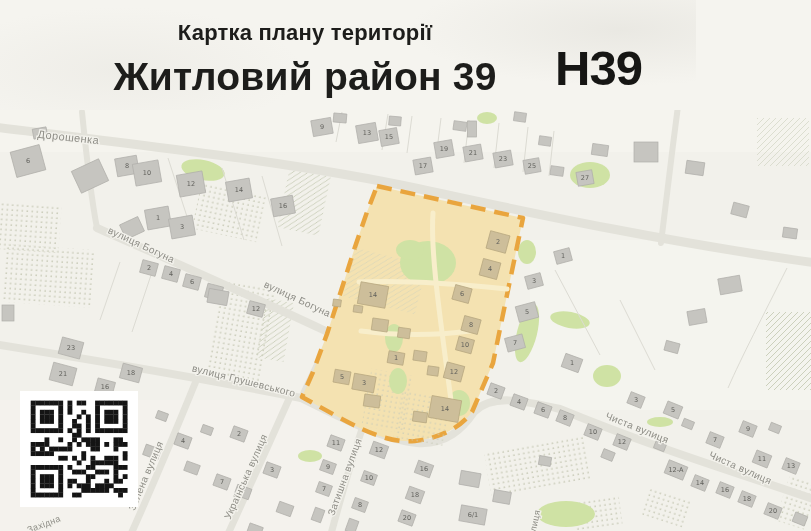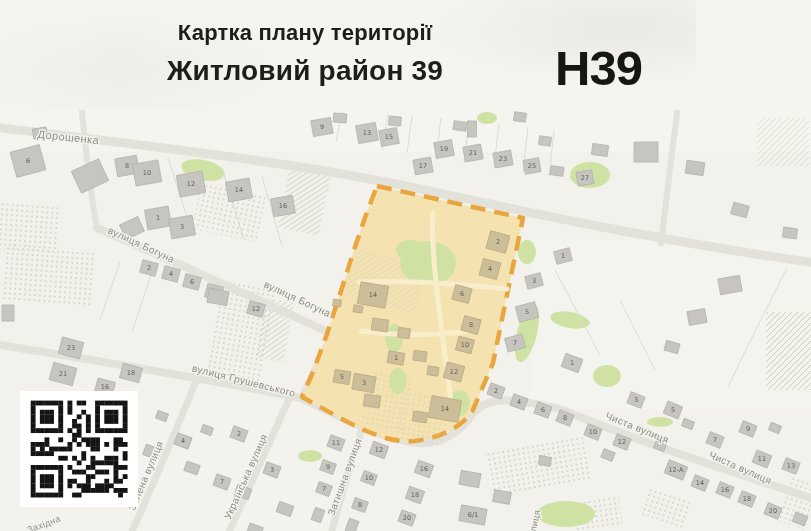--- a/index.html
+++ b/index.html
@@ -6,21 +6,21 @@
   .page{position:relative;width:811px;height:531px;overflow:hidden;
         background:#f5f4ef;font-family:"Liberation Sans",sans-serif;}
   
   .hdr{position:absolute;left:0;top:0;width:696px;height:110px;z-index:2;
        background:
          radial-gradient(ellipse 300px 80px at 620px 30px, rgba(200,198,190,.25), transparent 70%),
          radial-gradient(ellipse 260px 90px at 120px 70px, rgba(210,208,200,.20), transparent 70%),
          #f5f4ef;}
   .titles{position:absolute;left:80px;top:0;width:450px;text-align:center;color:#1d1d1b;}
   .doc-type{margin-top:20px;font-size:22px;font-weight:bold;letter-spacing:.2px;}
-  .doc-title{margin-top:9px;font-size:28px;font-weight:bold;letter-spacing:.2px;}
+  .doc-title{margin-top:9px;font-size:39px;font-weight:bold;letter-spacing:.2px;}
   .code{position:absolute;right:54px;top:40px;font-size:49px;font-weight:800;color:#161614;letter-spacing:-1px;}
   
   svg.map{position:absolute;left:0;top:0;z-index:1;}
   .road{fill:none;stroke:#e3e2da;stroke-linecap:round;stroke-linejoin:round;}
   .zroad{fill:none;stroke:#f8eecb;stroke-linecap:round;}
   .plot{stroke:#dcdbd3;stroke-width:1;fill:none;}
   .green{fill:#cfe2a4;}
   .zone{fill:#f4e2b1;stroke:#e9a53e;stroke-width:4.5;stroke-dasharray:15 9;stroke-linejoin:round;}
   .bo{fill:#c6c5c0;stroke:#afaea9;stroke-width:.7;}
   .bz{fill:#cdbe9a;stroke:#b5a57e;stroke-width:.7;}

